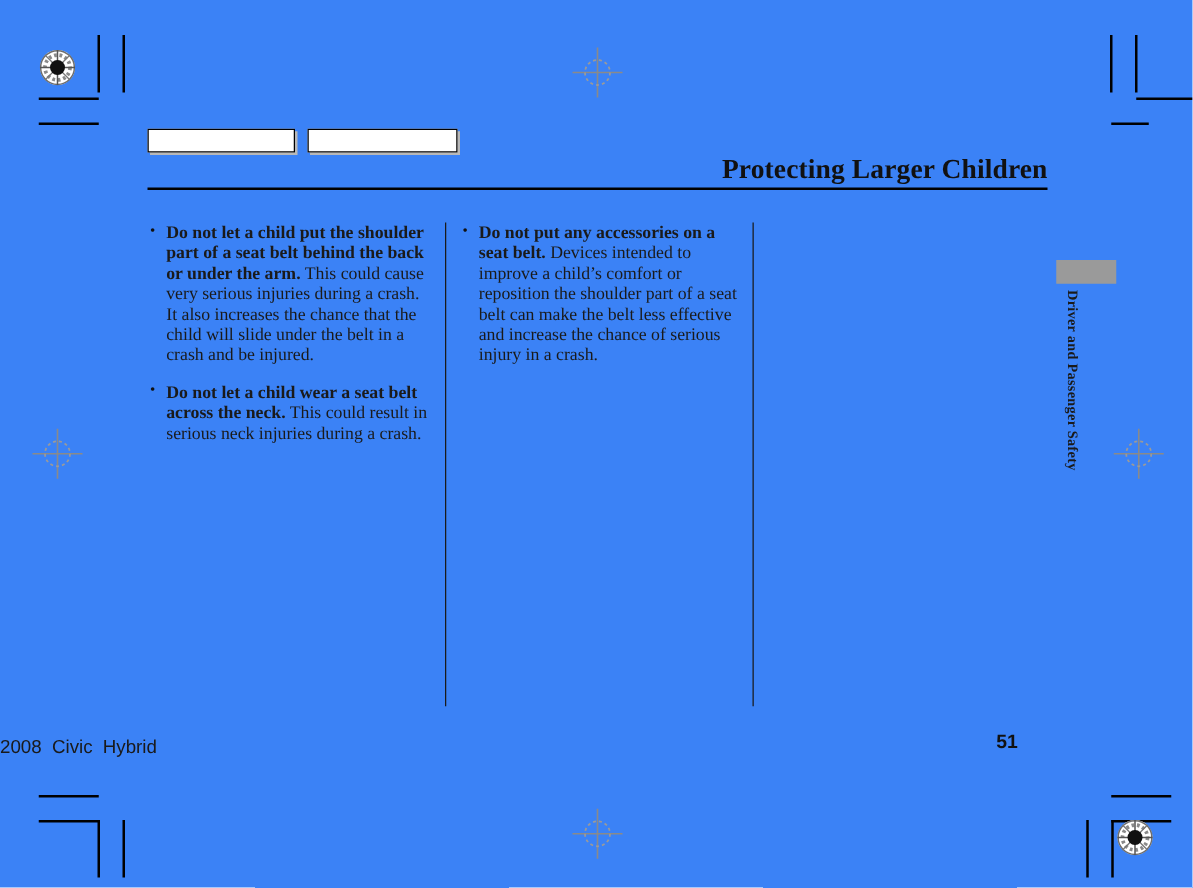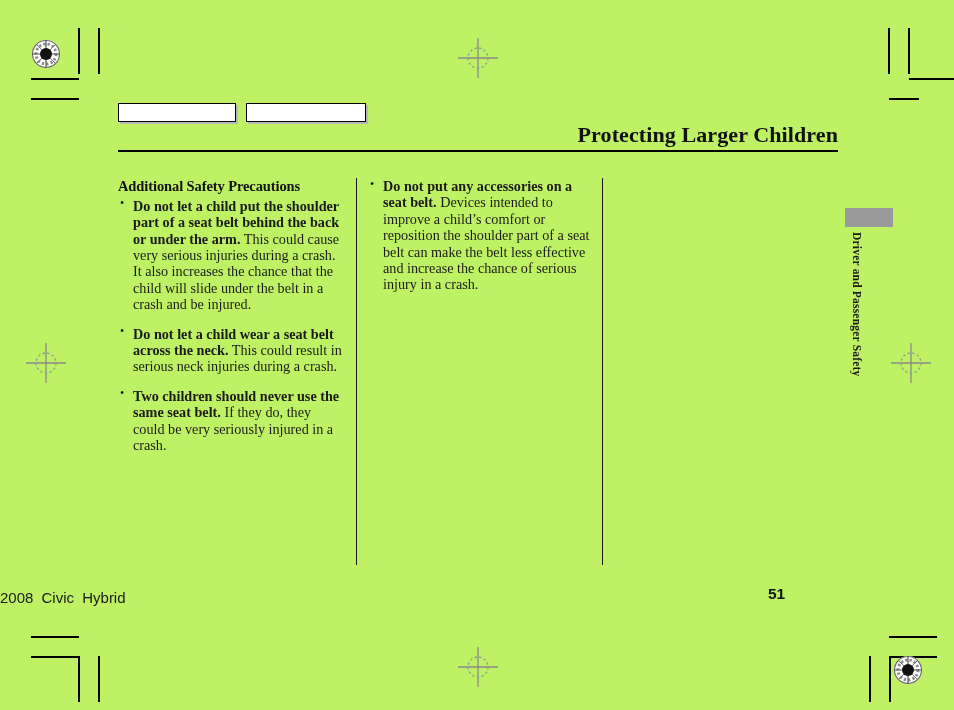--- a/index.html
+++ b/index.html
@@ -5,21 +5,21 @@
 <style>
   html, body {
     margin: 0;
     padding: 0;
     background: #ffffff;
   }
   .page {
     position: relative;
     width: 954px;
     height: 710px;
-    background: #bef264;
+    background: #3b82f6;
     overflow: hidden;
     font-family: "Liberation Serif", "DejaVu Serif", serif;
     color: #1a1a1a;
   }
 
   
   .crop-line {
     position: absolute;
     background: #000000;
   }
@@ -150,21 +150,21 @@
     top: 589px;
     width: 954px;
     text-align: left;
     font-family: "Liberation Sans", "DejaVu Sans", sans-serif;
     font-size: 15px;
     color: #1a1a1a;
     word-spacing: 4px;
   }
   .page-number {
     position: absolute;
-    left: 768px;
+    left: 797px;
     top: 585px;
     font-family: "Liberation Sans", "DejaVu Sans", sans-serif;
     font-weight: bold;
     font-size: 15.5px;
     color: #111111;
   }
 </style>
 </head>
 <body>
 
@@ -226,31 +226,27 @@
   <div class="colorbar" style="left:118px; top:103px; width:116px; height:17px;"></div>
   <div class="colorbar" style="left:246px; top:103px; width:118px; height:17px;"></div>
 
   <div class="page-title">Protecting Larger Children</div>
   <div class="title-rule"></div>
 
   <div class="col-rule col-rule-1"></div>
   <div class="col-rule col-rule-2"></div>
 
   <div class="col col-left">
-    <h2 class="section-heading">Additional Safety Precautions</h2>
     <ul class="bullets">
       <li>
         <span class="lead">Do not let a child put the shoulder part of a seat belt behind the back or under the arm.</span><span> This could cause very serious injuries during a crash. It also increases the chance that the child will slide under the belt in a crash and be injured.</span>
       </li>
       <li>
         <span class="lead">Do not let a child wear a seat belt across the neck.</span><span> This could result in serious neck injuries during a crash.</span>
       </li>
-      <li>
-        <span class="lead">Two children should never use the same seat belt.</span><span> If they do, they could be very seriously injured in a crash.</span>
-      </li>
     </ul>
   </div>
 
   <div class="col col-right">
     <ul class="bullets">
       <li>
         <span class="lead">Do not put any accessories on a seat belt.</span><span> Devices intended to improve a child’s comfort or reposition the shoulder part of a seat belt can make the belt less effective and increase the chance of serious injury in a crash.</span>
       </li>
     </ul>
   </div>

